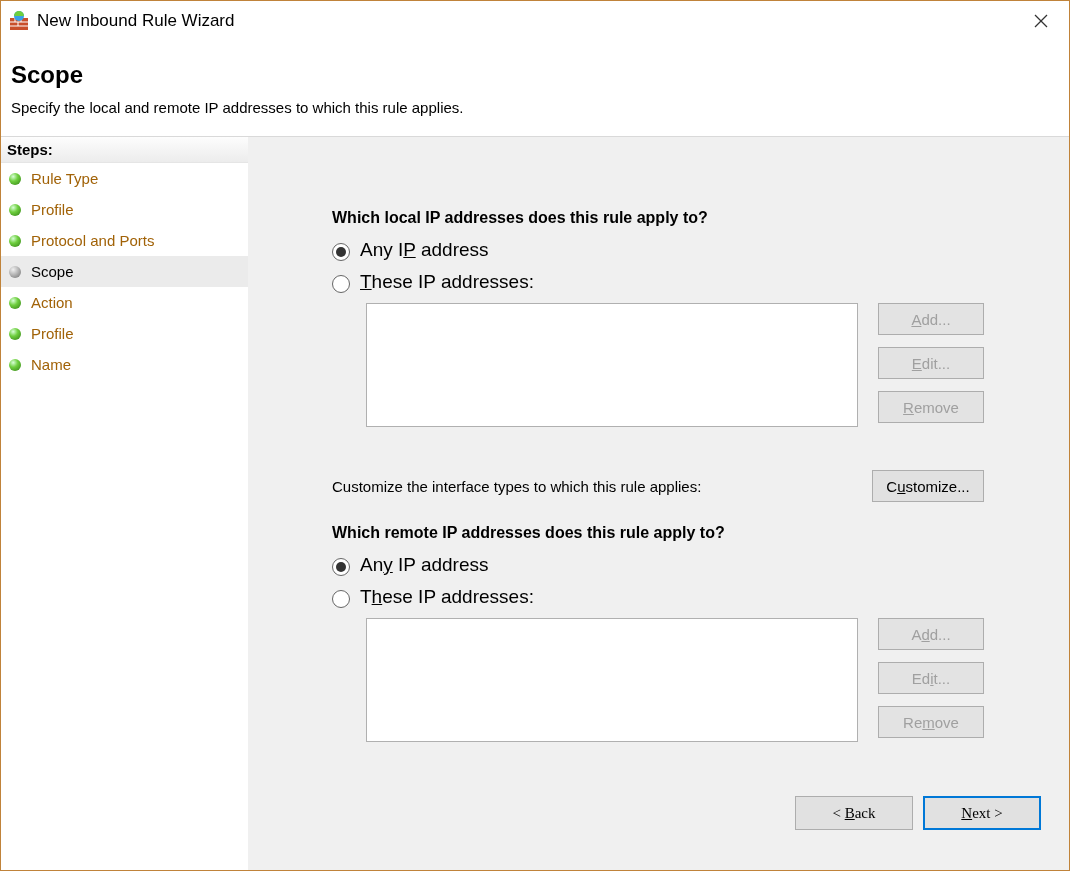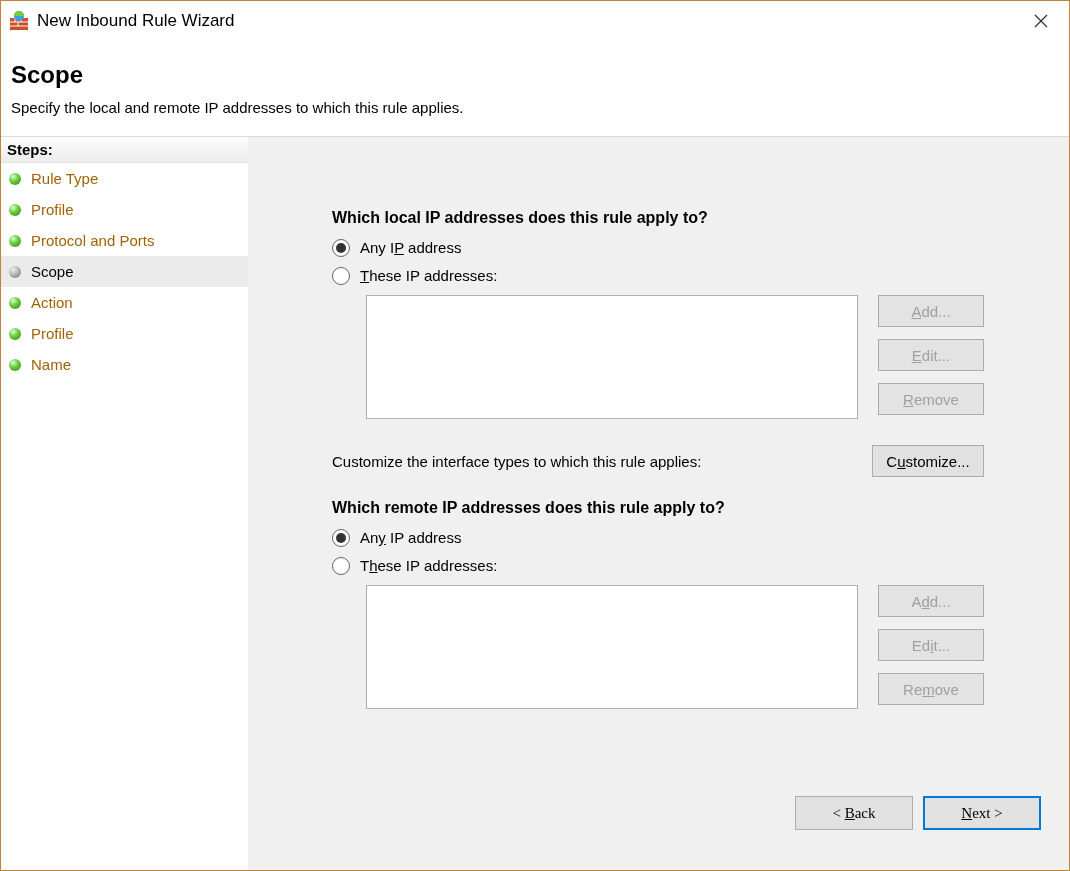--- a/index.html
+++ b/index.html
@@ -108,23 +108,23 @@
     padding: 72px 24px 0 84px;
     box-sizing:border-box;
   }
   .section-title {
     font-weight: bold;
     font-size: 16px;
     margin-bottom: 12px;
   }
   .radio-row {
     display:flex;
-    align-items:flex-start;
+    align-items:flex-end;
     margin-bottom:10px;
-    font-size:15px;
+    font-size:19px;
   }
   .radio {
     width:18px;
     height:18px;
     border:1px solid #666;
     border-radius:50%;
     margin-right:10px;
     display:flex;
     align-items:center;
     justify-content:center;
@@ -135,21 +135,21 @@
     content:"";
     width:10px;
     height:10px;
     background:#333;
     border-radius:50%;
   }
   .ip-block {
     display:flex;
     margin-left:34px;
     margin-top:6px;
-    margin-bottom:26px;
+    margin-bottom:43px;
   }
   .ip-list {
     width:492px;
     height:124px;
     background:#fff;
     border:1px solid #b0b0b0;
     box-sizing:border-box;
   }
   .ip-buttons {
     display:flex;

